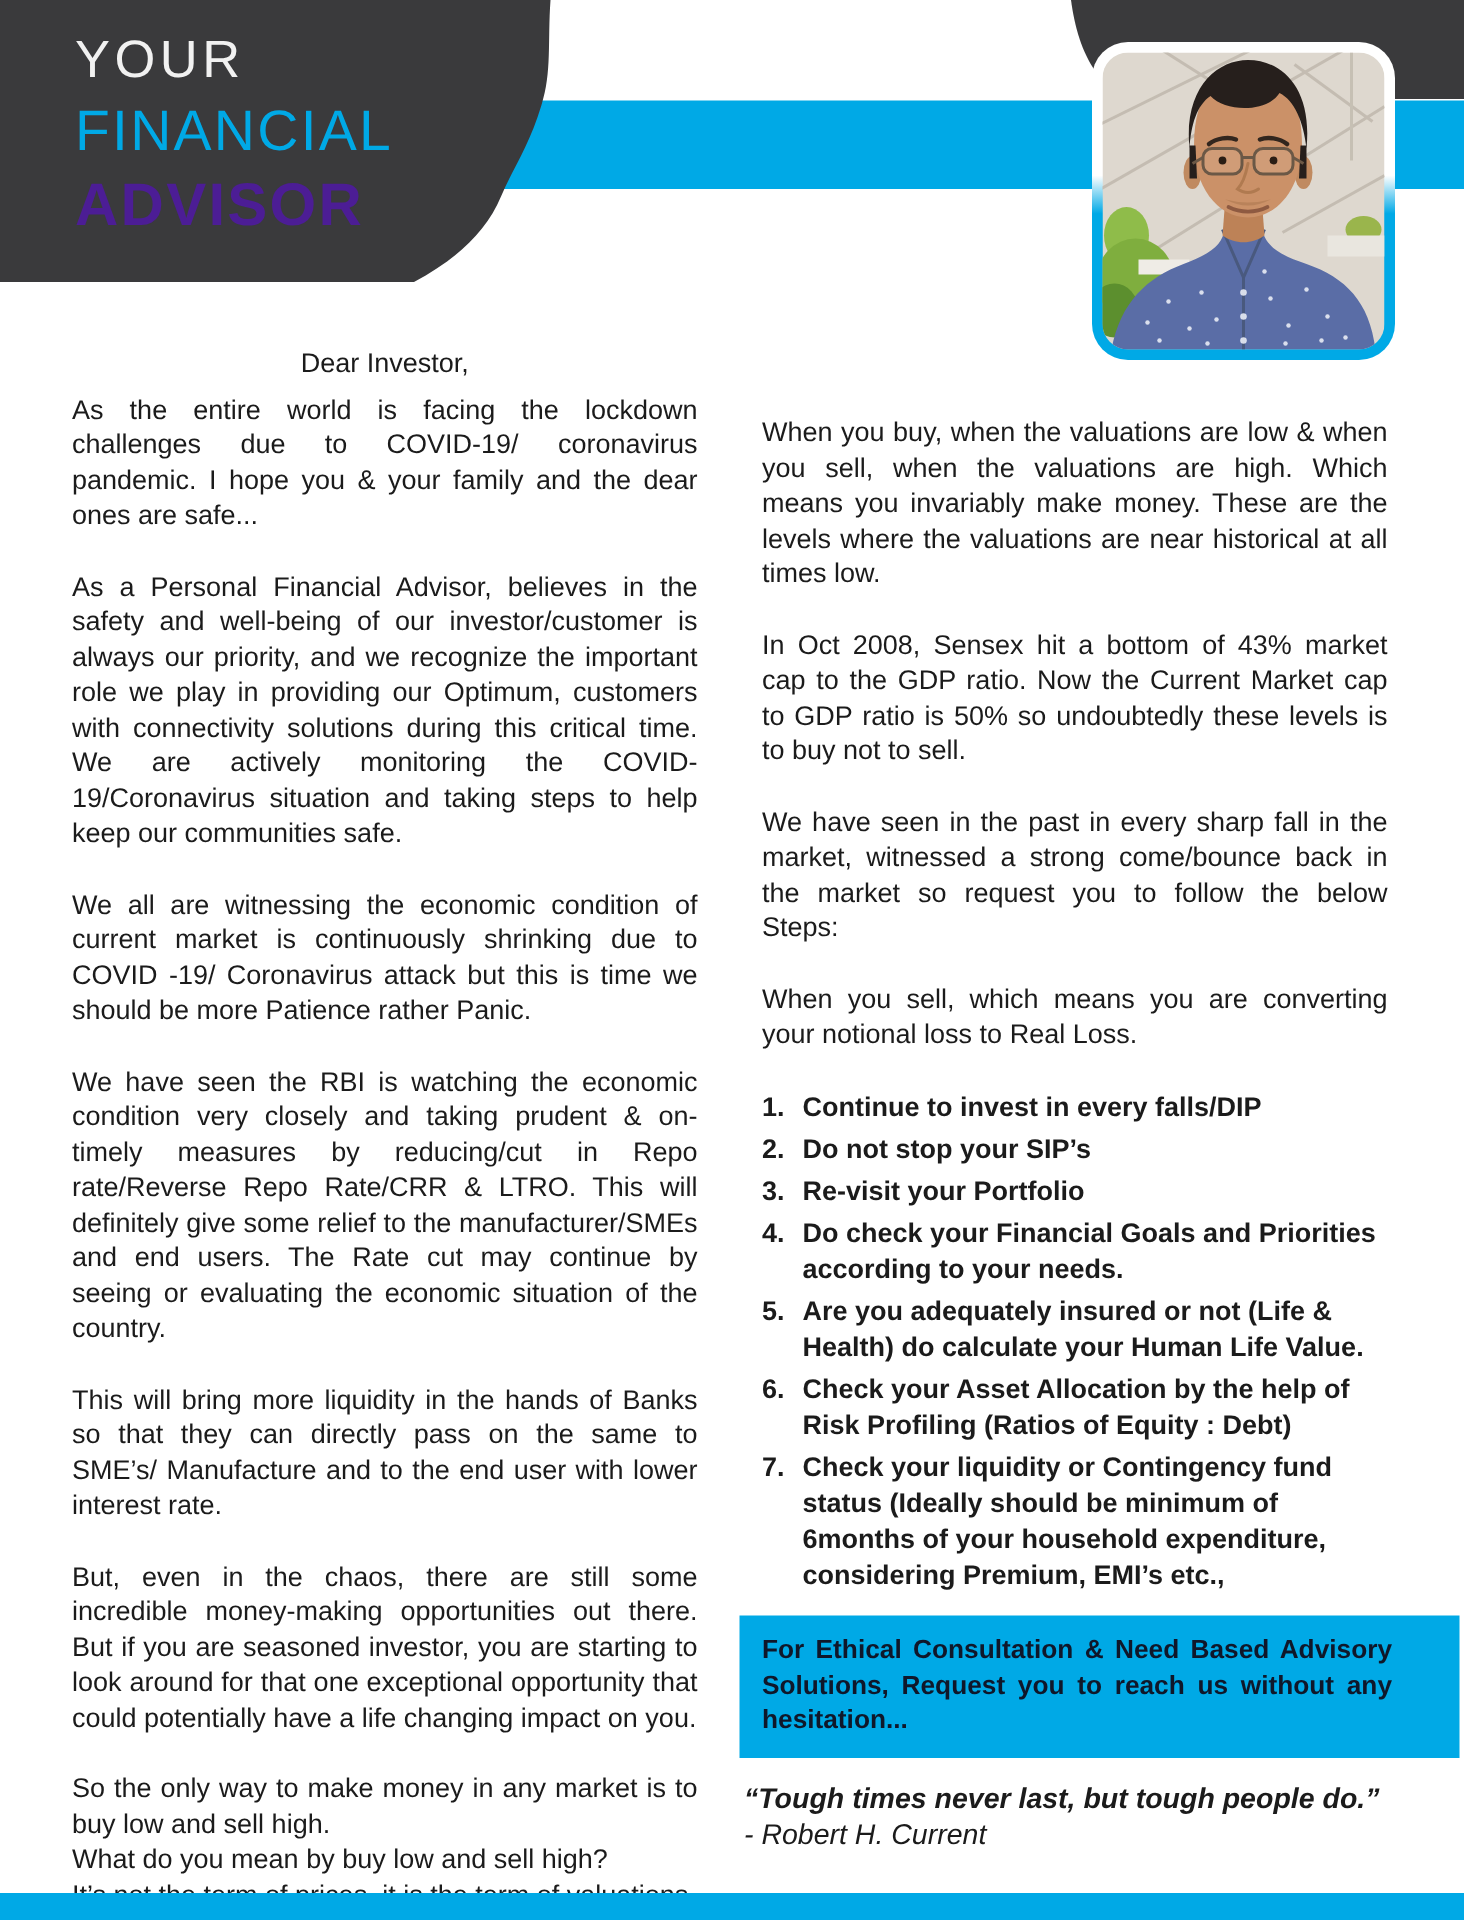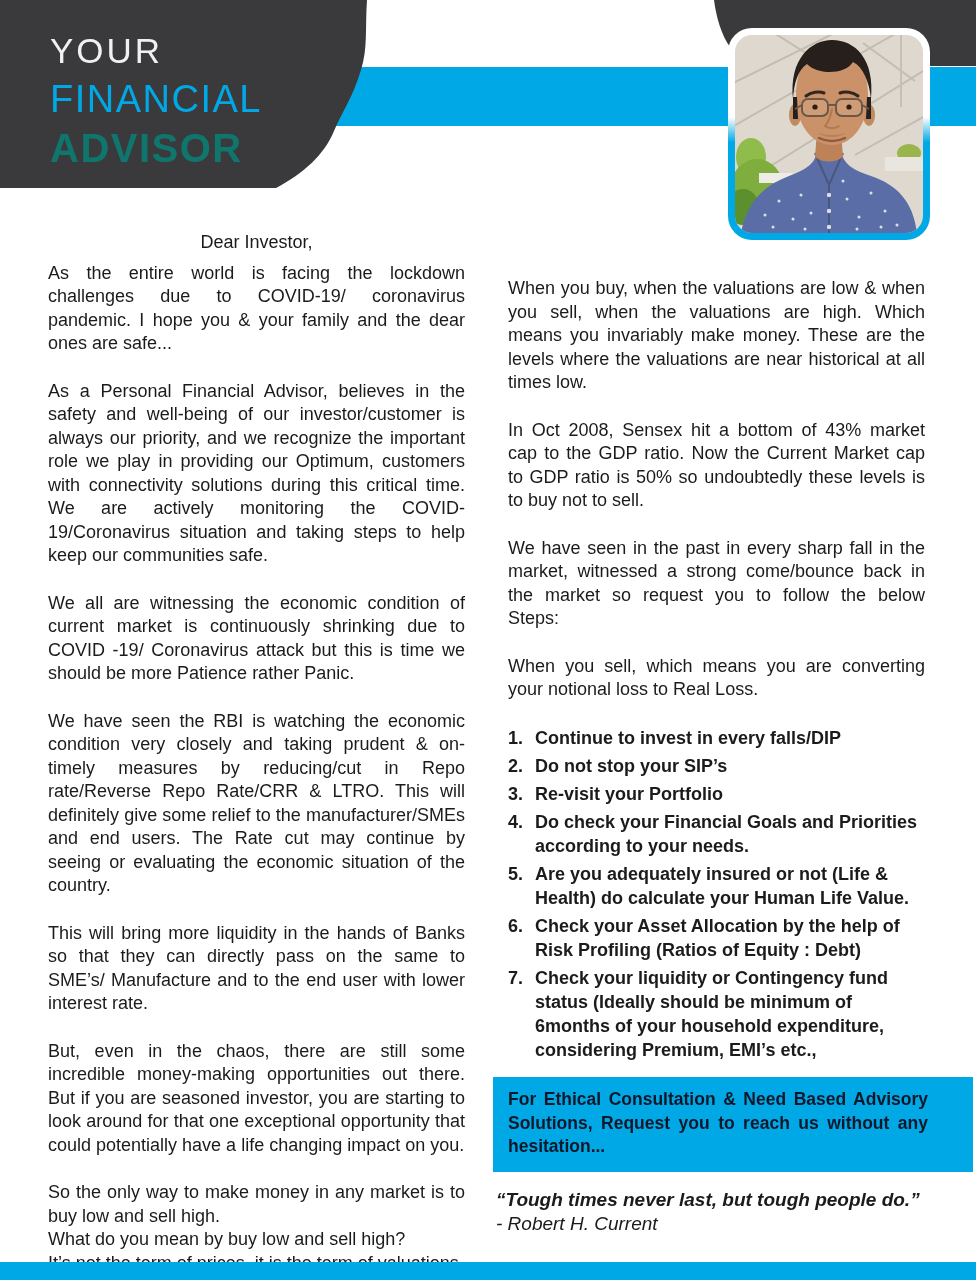--- a/index.html
+++ b/index.html
@@ -2,24 +2,24 @@
 <html><head>
 <meta charset="utf-8">
 <style>
   html,body{margin:0;padding:0;background:#ffffff;}
   .page{
     position:relative;width:976px;height:1280px;background:#ffffff;
     font-family:"Liberation Sans",sans-serif;color:#1b1b1b;overflow:hidden;
   }
   
   .header-art{position:absolute;left:0;top:0;display:block;}
-  .brand{position:absolute;left:50px;top:33px;line-height:1;}
+  .brand{position:absolute;left:50px;top:22px;line-height:1;}
   .brand-your{margin:0 0 12px 0;font-size:35px;font-weight:400;letter-spacing:3px;color:#f1f1f1;}
   .brand-financial{margin:0 0 10px 0;font-size:38px;font-weight:400;letter-spacing:1.5px;color:#00a9e6;}
-  .brand-advisor{margin:0;font-size:40px;font-weight:700;letter-spacing:1.5px;color:#0f766e;}
+  .brand-advisor{margin:0;font-size:40px;font-weight:700;letter-spacing:1.5px;color:#4c1d95;}
   .photo-frame{
     position:absolute;left:728px;top:28px;width:202px;height:212px;box-sizing:border-box;
     border-radius:24px;padding:7px;
     background:linear-gradient(180deg,#ffffff 0%,#ffffff 42%,#00a9e6 54%,#00a9e6 100%);
   }
   .photo-frame svg{display:block;width:188px;height:198px;border-radius:17px;}
   
   .col{position:absolute;font-size:18px;line-height:23.5px;text-align:justify;}
   .col-left{left:48px;top:231px;width:417px;}
   .col-right{left:508px;top:277px;width:417px;}

